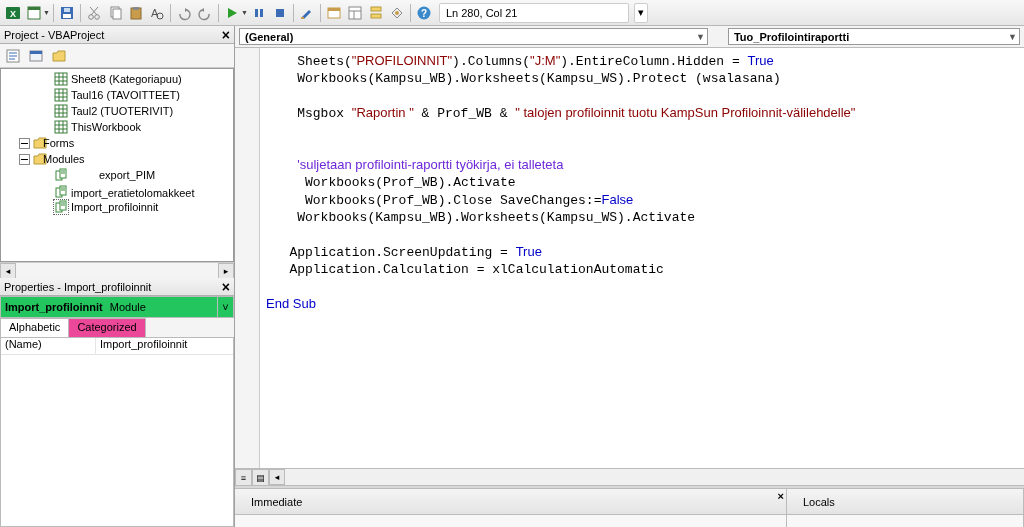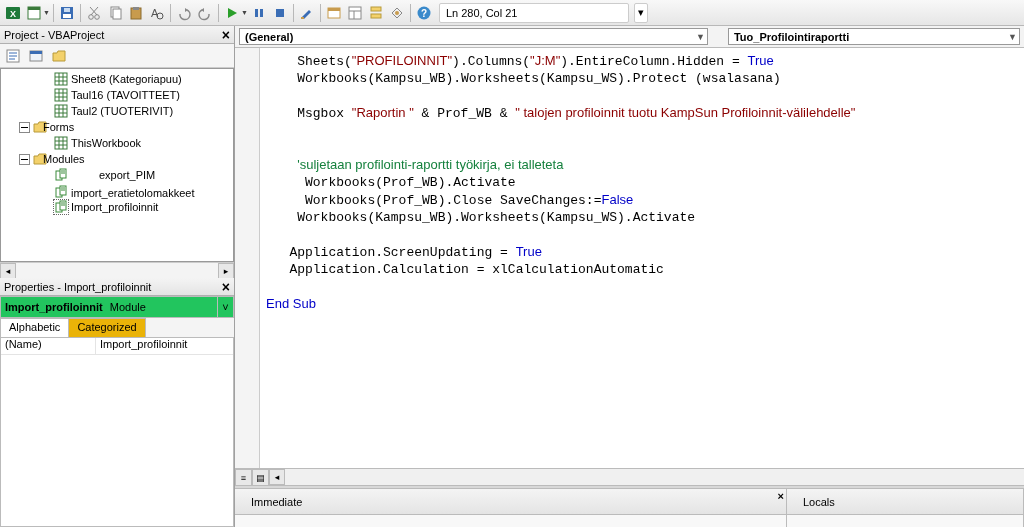--- a/index.html
+++ b/index.html
@@ -19,37 +19,37 @@
   .tree-row{display:flex;align-items:center;height:16px;white-space:nowrap;padding-left:2px;}
   .tree-icon{width:14px;height:14px;margin:0 3px;display:inline-flex;align-items:center;justify-content:center;font-size:10px;}
   .scroll-h{height:16px;overflow:hidden;display:flex;align-items:center;background:#f0f0f0;border-top:1px solid #ccc;}
   .scroll-h .arrow{width:16px;height:16px;border:1px solid #bbb;background:#e8e8e8;display:flex;align-items:center;justify-content:center;font-size:9px;}
   .scroll-h .track{flex:1;height:16px;background:#f4f4f4;}
   .props-select{height:22px;border:1px solid #bbb;display:flex;align-items:center;background:#22c55e;}
   .props-select span{padding:0 4px;}
   .props-select .dd{margin-left:auto;width:16px;text-align:center;border-left:1px solid #bbb;height:100%;display:flex;align-items:center;justify-content:center;}
   .tabs{display:flex;border-bottom:1px solid #bbb;background:#f4f4f4;height:20px;}
   .tab{padding:2px 8px;border:1px solid #bbb;border-bottom:none;background:#fff;margin-right:-1px;cursor:pointer;}
-  .tab.inactive{background:#eab308;}
+  .tab.inactive{background:#ec4899;}
   .prop-grid{flex:1;background:#fff;border:1px solid #bbb;border-top:none;}
   .prop-row{display:flex;height:17px;border-bottom:1px solid #e4e4e4;}
   .prop-row div{padding:0 4px;}
   .prop-row .k{width:95px;border-right:1px solid #e4e4e4;}
   .right{flex:1;display:flex;flex-direction:column;min-width:0;}
   .code-top{height:22px;display:flex;gap:20px;padding:2px 4px;border-bottom:1px solid #bbb;background:#f3f3f3;}
   .code-drop{flex:1;border:1px solid #999;background:#fff;display:flex;align-items:center;padding:0 5px;position:relative;}
   .code-drop .dd{position:absolute;right:2px;font-size:9px;color:#555;}
   .code-drop.obj{flex:0.62;font-weight:bold;}
   .code-drop.proc{flex:0.38;font-weight:bold;}
   .code-area{flex:1;display:flex;min-height:0;}
   .gutter{width:25px;background:#f4f4f4;border-right:1px solid #ccc;}
   .code{flex:1;background:#fff;font-family:Consolas,"Courier New",monospace;font-size:13px;line-height:17px;padding:4px 6px;white-space:pre;overflow:hidden;}
   .kw{color:#0000c8;}
   .str{color:#8b0000;}
-  .com{color:#15803d;}
+  .com{color:#6d28d9;}
   .code-bottom{height:17px;display:flex;background:#f0f0f0;border-top:1px solid #bbb;}
   .view-btn{width:17px;height:17px;border:1px solid #bbb;background:#e8e8e8;display:flex;align-items:center;justify-content:center;font-size:9px;}
   .splitter{height:4px;background:#d8d8d8;border-top:1px solid #bbb;border-bottom:1px solid #bbb;cursor:row-resize;}
   .bottom-panes{display:flex;height:38px;}
   .bottom-pane{position:relative;border-right:1px solid #bbb;background:#f8f8f8;}
   .bottom-pane.imm{flex:0.70;}
   .bottom-pane.loc{flex:0.30;}
   .bottom-pane .title{background:linear-gradient(#f4f4f4,#e4e4e4);padding:1px 16px;border-bottom:1px solid #bbb;height:26px;display:flex;align-items:center;}
   .bottom-pane .close{position:absolute;right:2px;top:1px;font-weight:bold;cursor:pointer;}
   svg{display:block;}
@@ -241,45 +241,45 @@
             <svg width="14" height="14">
               <rect x="1" y="1" width="12" height="12" fill="#fff" stroke="#3a7a3a"></rect>
               <line x1="1" y1="5" x2="13" y2="5" stroke="#3a7a3a"></line>
               <line x1="1" y1="9" x2="13" y2="9" stroke="#3a7a3a"></line>
               <line x1="5" y1="1" x2="5" y2="13" stroke="#3a7a3a"></line>
               <line x1="9" y1="1" x2="9" y2="13" stroke="#3a7a3a"></line>
             </svg>
           </span>
           <span>Taul2 (TUOTERIVIT)</span>
         </div>
+        <div class="tree-row" style="padding-left: 48px;">
+          <span class="tree-icon">
+            <svg width="14" height="14">
+              <rect x="1" y="1" width="12" height="12" fill="#fff" stroke="#3a7a3a"></rect>
+              <line x1="1" y1="5" x2="13" y2="5" stroke="#3a7a3a"></line>
+              <line x1="1" y1="9" x2="13" y2="9" stroke="#3a7a3a"></line>
+              <line x1="5" y1="1" x2="5" y2="13" stroke="#3a7a3a"></line>
+              <line x1="9" y1="1" x2="9" y2="13" stroke="#3a7a3a"></line>
+            </svg>
+          </span>
+          <span>ThisWorkbook</span>
+        </div>
         <div class="tree-row" style="padding-left: 20px;">
           <span class="tree-icon">
             <span style="display:inline-flex;align-items:center">
               <svg width="11" height="11">
                 <rect x="0.5" y="0.5" width="10" height="10" fill="#fff" stroke="#888"></rect>
                 <line x1="2" y1="5.5" x2="9" y2="5.5" stroke="#000"></line>
               </svg>
               <svg width="14" height="14" style="margin-left:3px">
                 <path d="M1 4 L5 4 L6 2 L13 2 L13 12 L1 12 Z" fill="#f3d16b" stroke="#b89a3a"></path>
               </svg>
             </span>
           </span>
           <span>Forms</span>
-        </div>
-        <div class="tree-row" style="padding-left: 48px;">
-          <span class="tree-icon">
-            <svg width="14" height="14">
-              <rect x="1" y="1" width="12" height="12" fill="#fff" stroke="#3a7a3a"></rect>
-              <line x1="1" y1="5" x2="13" y2="5" stroke="#3a7a3a"></line>
-              <line x1="1" y1="9" x2="13" y2="9" stroke="#3a7a3a"></line>
-              <line x1="5" y1="1" x2="5" y2="13" stroke="#3a7a3a"></line>
-              <line x1="9" y1="1" x2="9" y2="13" stroke="#3a7a3a"></line>
-            </svg>
-          </span>
-          <span>ThisWorkbook</span>
         </div>
         <div class="tree-row" style="padding-left: 20px;">
           <span class="tree-icon">
             <span style="display:inline-flex;align-items:center">
               <svg width="11" height="11">
                 <rect x="0.5" y="0.5" width="10" height="10" fill="#fff" stroke="#888"></rect>
                 <line x1="2" y1="5.5" x2="9" y2="5.5" stroke="#000"></line>
               </svg>
               <svg width="14" height="14" style="margin-left:3px">
                 <path d="M1 4 L5 4 L6 2 L13 2 L13 12 L1 12 Z" fill="#f3d16b" stroke="#b89a3a"></path>

